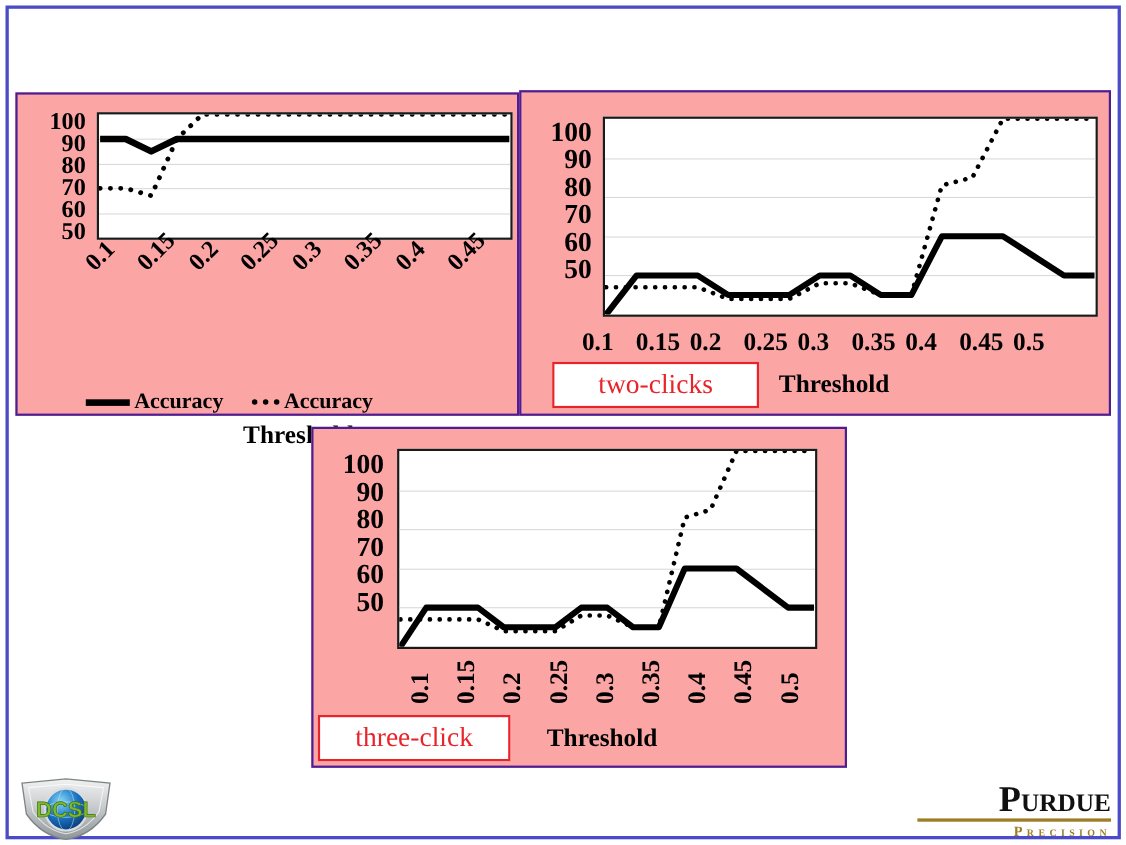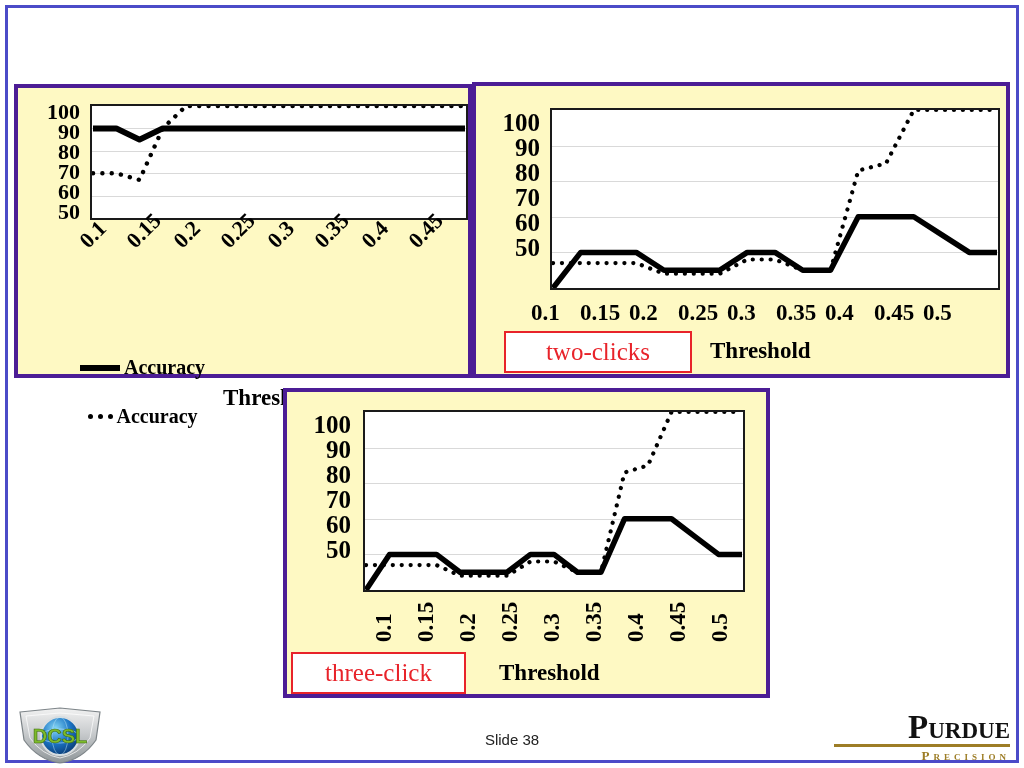--- a/index.html
+++ b/index.html
@@ -40,22 +40,22 @@
     font-family: "Liberation Sans", "DejaVu Sans", sans-serif;
     font-size: 34px;
     font-weight: bold;
     color: #138a13;
     letter-spacing: -0.2px;
   }
 
   
   .panel {
     position: absolute;
-    background: #fef9c3;
-    border: 4px solid #4c1d95;
+    background: #fca5a5;
+    border: 2px solid #4c1d95;
     box-sizing: border-box;
   }
   #panel-one   { left: 14px;  top: 84px;  width: 458px; height: 294px; }
   #panel-two   { left: 472px; top: 82px;  width: 538px; height: 296px; }
   #panel-three { left: 283px; top: 388px; width: 487px; height: 310px; }
 
   
   .plotbox {
     position: absolute;
     border: 2px solid #1a1a1a;
@@ -112,21 +112,20 @@
     white-space: nowrap;
   }
 
   
   .legend {
     position: absolute;
     display: flex;
     align-items: center;
     gap: 26px;
     font-weight: bold;
-    flex-direction: column;
   }
   .legend .item { display: flex; align-items: center; gap: 4px; }
   .legend .swatch-line {
     width: 40px; height: 6px; background: #000000; display: inline-block;
   }
   .legend .swatch-dots { display: inline-flex; gap: 5px; align-items: center; }
   .legend .swatch-dots i {
     width: 5px; height: 5px; background: #000000; border-radius: 50%; display: block;
   }
   .legend .lbl { font-size: 20px; color: #000; }
@@ -326,21 +325,20 @@
       </defs>
       <path d="M8 6 L48 2 L88 6 L84 34 Q70 54 48 57 Q26 54 12 34 Z" fill="url(#shieldg)" stroke="#7d8488" stroke-width="1.2"></path>
       <path d="M14 10 L48 7 L82 10 L78 32 Q66 49 48 52 Q30 49 18 32 Z" fill="none" stroke="#ffffff" stroke-width="1" opacity="0.7"></path>
       <circle cx="48" cy="30" r="19" fill="url(#globeg)" stroke="#d8dde0" stroke-width="2"></circle>
       <ellipse cx="48" cy="30" rx="19" ry="7" fill="none" stroke="#bfe6f7" stroke-width="0.8" opacity="0.75"></ellipse>
       <ellipse cx="48" cy="30" rx="8" ry="19" fill="none" stroke="#bfe6f7" stroke-width="0.8" opacity="0.6"></ellipse>
       <text x="48" y="37" text-anchor="middle" font-family="Liberation Sans, DejaVu Sans, sans-serif" font-size="20" font-weight="bold" fill="#7dbb2a" stroke="#3e6b10" stroke-width="0.6">DCSL</text>
     </svg>
   </div>
 
-  <div class="footer-slide">Slide 38</div>
 
   <div id="purdue-logo">
     <div class="p-word">Purdue</div>
     <div class="p-rule"></div>
     <div class="p-univ">Precision</div>
   </div>
 
 </div>
 
 </body></html>

